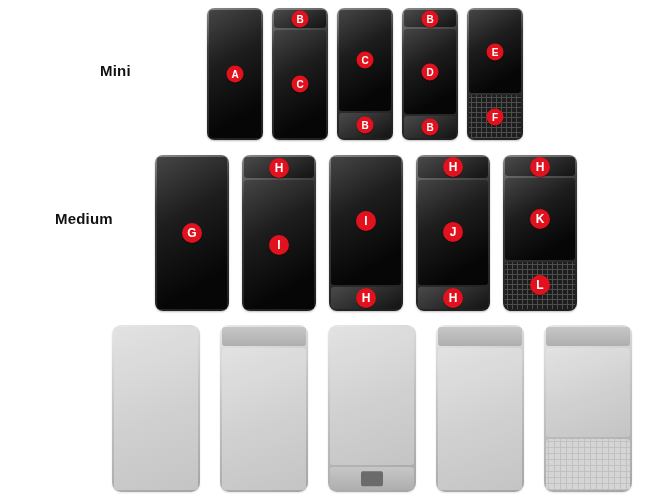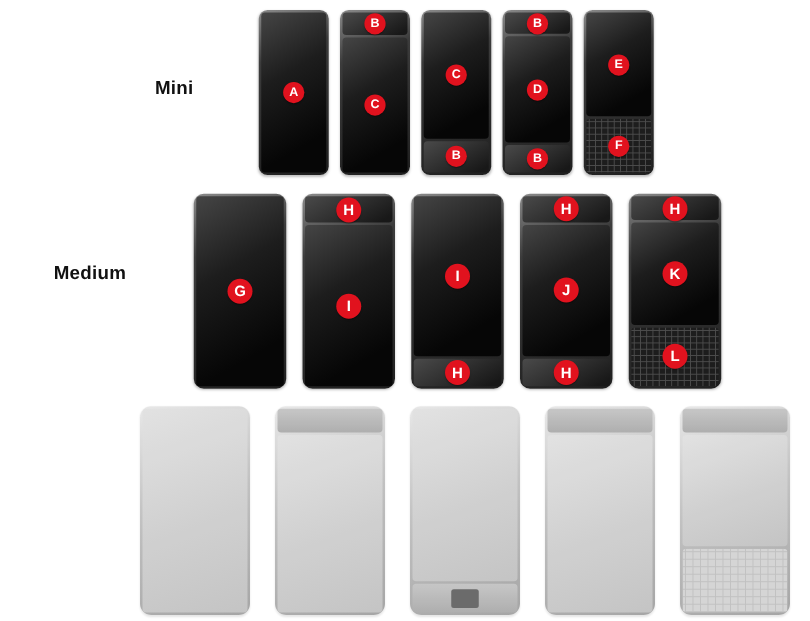--- a/index.html
+++ b/index.html
@@ -15,22 +15,22 @@
   }
 
   
   .row-label {
     position: absolute;
     font-weight: bold;
     font-size: 15px;
     color: #111111;
     letter-spacing: 0.2px;
   }
-  #label-mini   { left: 124px; top: 62px; }
-  #label-medium { left: 43px;  top: 210px; }
+  #label-mini   { left: 100px; top: 62px; }
+  #label-medium { left: 55px;  top: 210px; }
   #label-large-block { position: absolute; left: 23px; top: 386px; }
   #label-large-block .row-label { position: static; }
   .row-sublabel {
     font-weight: bold;
     font-size: 9.5px;
     color: #111111;
     margin-top: 1px;
   }
 
   

